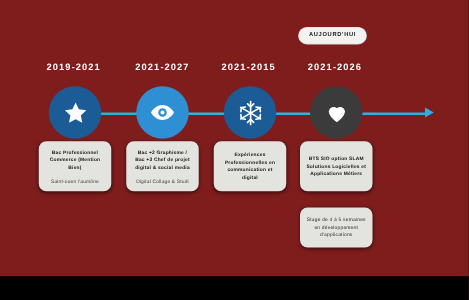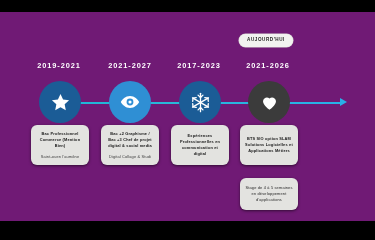--- a/index.html
+++ b/index.html
@@ -9,24 +9,24 @@
   }
   body {
     width: 375px;
     height: 221px;
     overflow: hidden;
     font-family: "Liberation Sans", sans-serif;
     position: relative;
   }
   #stage {
     position: absolute;
-    left: 0; top: 12px;
+    left: 0; top: 0;
     width: 375px;
     height: 221px;
-    background: #701a75;
+    background: #7f1d1d;
   }
 
   
   .today-badge {
     position: absolute;
     left: 239px;
     top: 21.5px;
     width: 54px;
     height: 13px;
     background: #f2f2f0;
@@ -134,21 +134,21 @@
 
   <div class="today-badge">
     <span>AUJOURD'HUI</span>
   </div>
 
   <div class="axis-line"></div>
   <div class="axis-arrow"></div>
 
   <div class="year" style="left:19px;">2019-2021</div>
   <div class="year" style="left:90px;">2021-2027</div>
-  <div class="year" style="left:159px;">2017-2023</div>
+  <div class="year" style="left:159px;">2021-2015</div>
   <div class="year" style="left:228px;">2021-2026</div>
 
   <div class="node" style="left:39px; background:#1b5c96;">
     <span>
       <svg width="21" height="21" viewBox="0 0 24 24" fill="#ffffff">
         <path d="M12 2.2l2.95 6.3 6.85.86-5.05 4.72 1.32 6.82L12 17.5l-6.07 3.4 1.32-6.82L2.2 9.36l6.85-.86z"></path>
       </svg>
     </span>
   </div>
 

